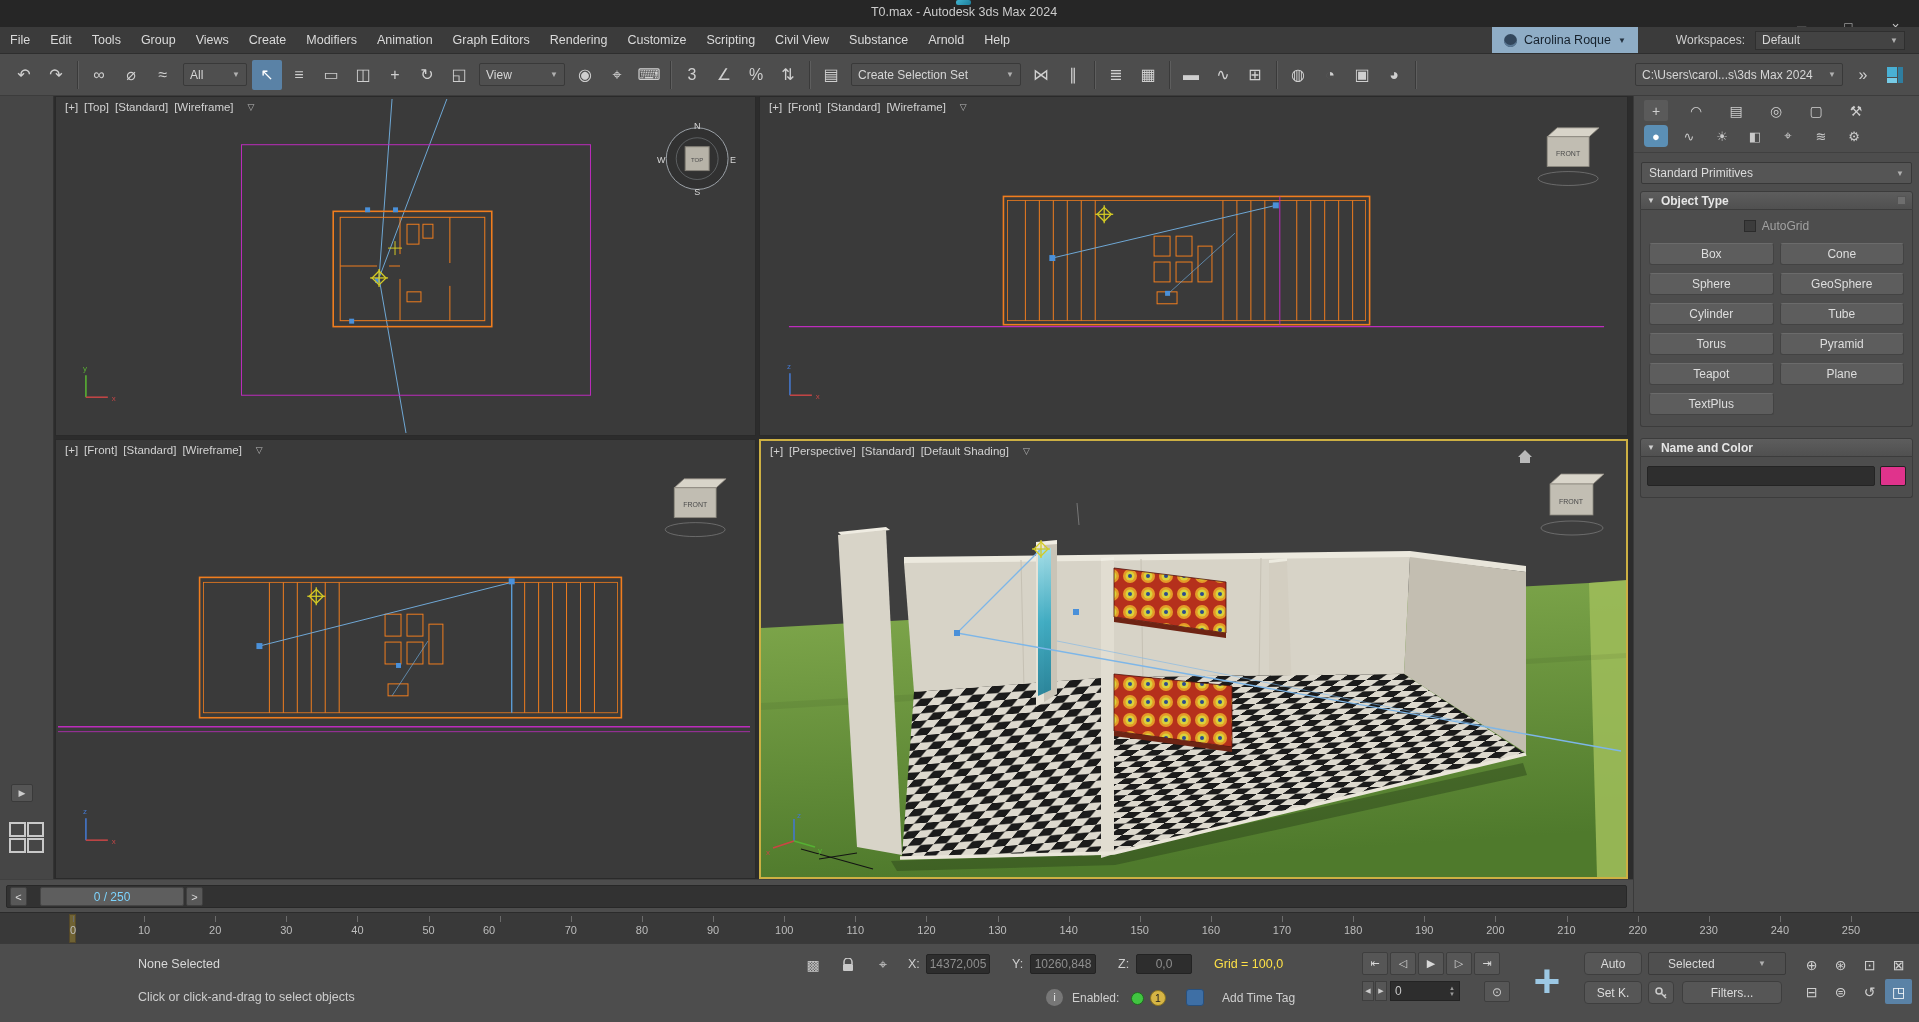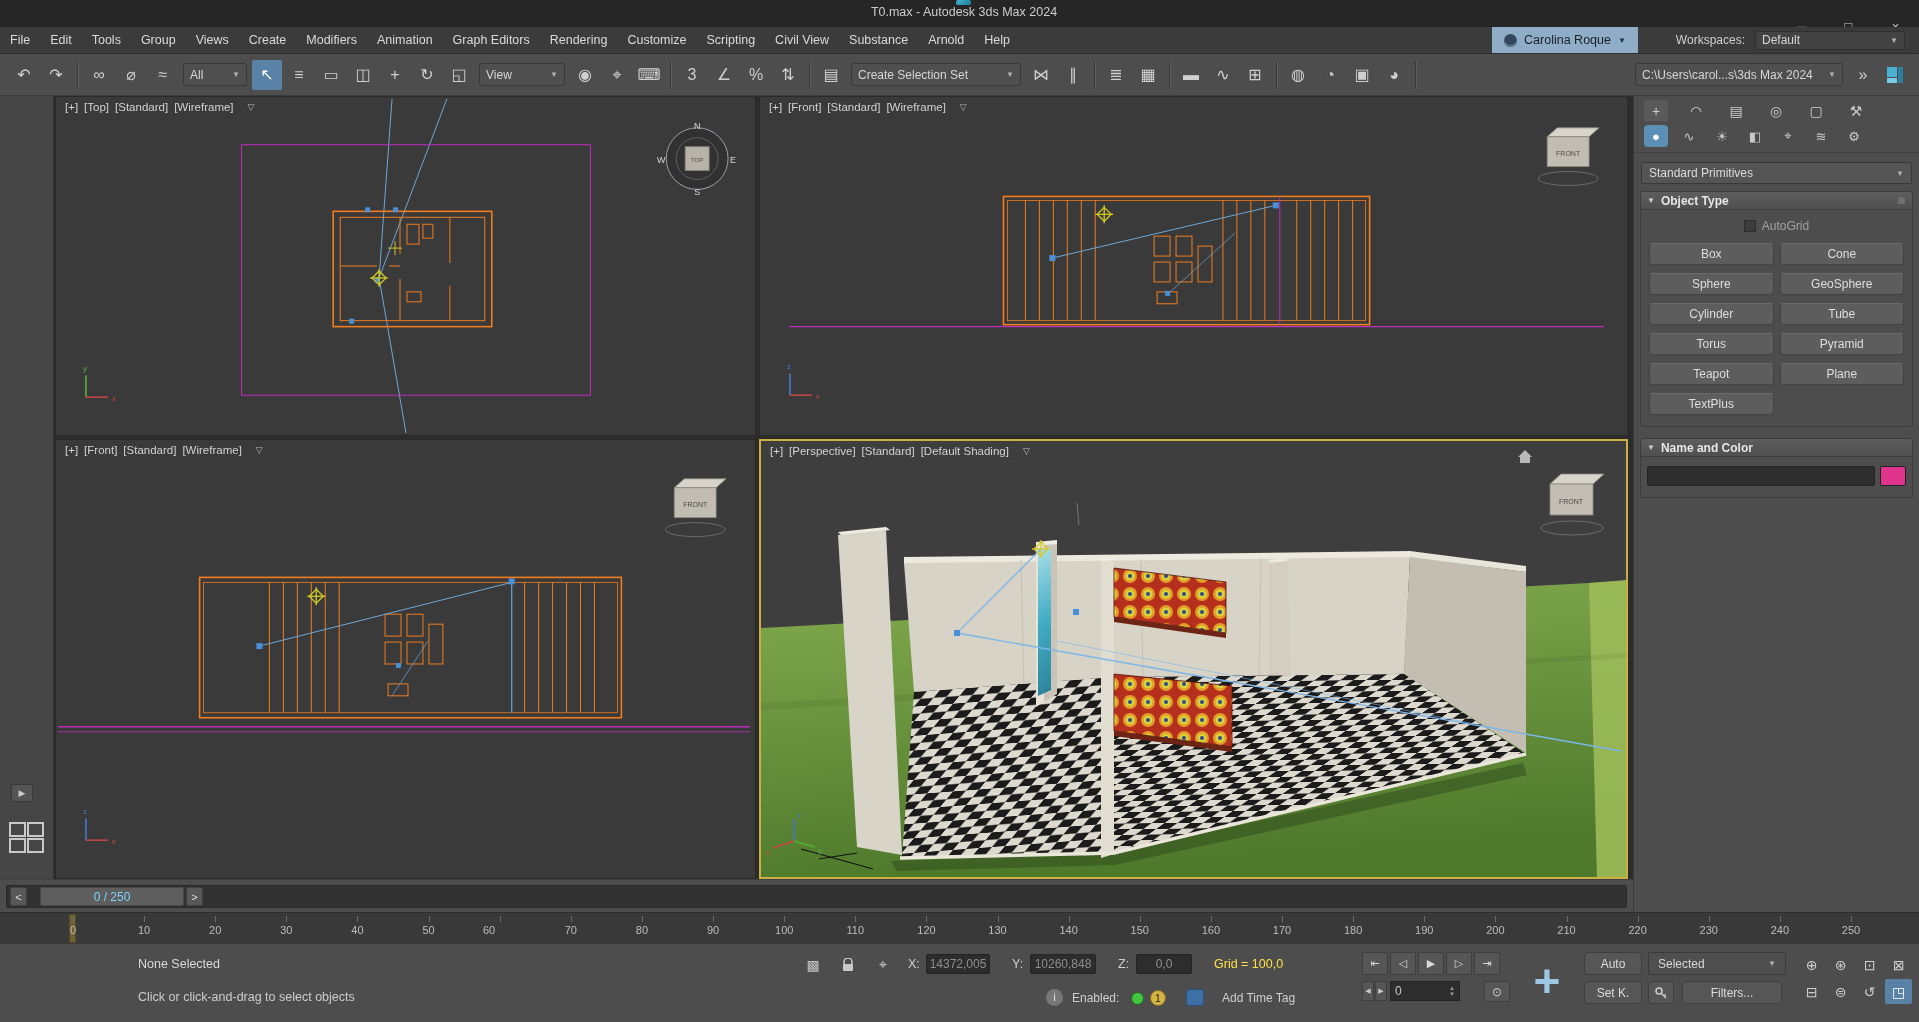--- a/index.html
+++ b/index.html
@@ -102,21 +102,21 @@
   .step-btn{width:12px;height:20px;font-size:7px;display:flex;align-items:center;justify-content:center;background:#565656;border:1px solid #3e3e3e;color:#ccc;}
   .frame-box{position:absolute;left:1390px;top:37px;width:70px;height:20px;background:#2d2d2d;border:1px solid #232323;color:#c8c8c8;display:flex;align-items:center;justify-content:space-between;padding:0 4px;font-size:12px;}
   .spin{display:flex;flex-direction:column;font-size:6px;line-height:6px;color:#9a9a9a;}
   .key-steps-icon{position:absolute;left:1484px;top:37px;width:26px;height:21px;background:#565656;border:1px solid #3e3e3e;border-radius:2px;color:#c9c9c9;font-size:12px;display:flex;align-items:center;justify-content:center;}
   .big-plus{position:absolute;left:1522px;top:8px;width:50px;height:58px;color:#9cc8e4;font-size:46px;font-weight:bold;display:flex;align-items:center;justify-content:center;}
   .sb-btn{position:absolute;height:23px;background:#565656;border:1px solid #3e3e3e;border-radius:4px;color:#dcdcdc;display:flex;align-items:center;justify-content:center;font-size:12px;}
   .auto-btn{left:1584px;top:8px;width:58px;}
   .setk-btn{left:1584px;top:37px;width:58px;}
   .keyfilter-icon{left:1648px;top:37px;width:26px;}
   .filters-btn{left:1682px;top:37px;width:100px;}
-  .sel-dd{position:absolute;left:1648px;top:8px;width:138px;height:23px;background:#4f4f4f;border:1px solid #3a3a3a;border-radius:2px;display:flex;align-items:center;justify-content:space-between;padding:0 9px;color:#d8d8d8;}
+  .sel-dd{position:absolute;left:1648px;top:8px;width:138px;height:23px;background:#4f4f4f;border:1px solid #3a3a3a;border-radius:2px;display:flex;align-items:center;justify-content:space-between;padding:0 19px;color:#d8d8d8;}
   .nav-cluster{position:absolute;left:1798px;top:8px;display:grid;grid-template-columns:repeat(4,27px);gap:2px;}
   .nav-btn{width:27px;height:25px;display:flex;align-items:center;justify-content:center;color:#cfcfcf;font-size:14px;border-radius:2px;}
   .nav-btn:last-child{background:#5a82a6;color:#fff;}
   text{font-family:"Liberation Sans",sans-serif;}
 </style>
 </head>
 <body>
 
 <div class="titlebar">
   <div class="app-icon"></div>

